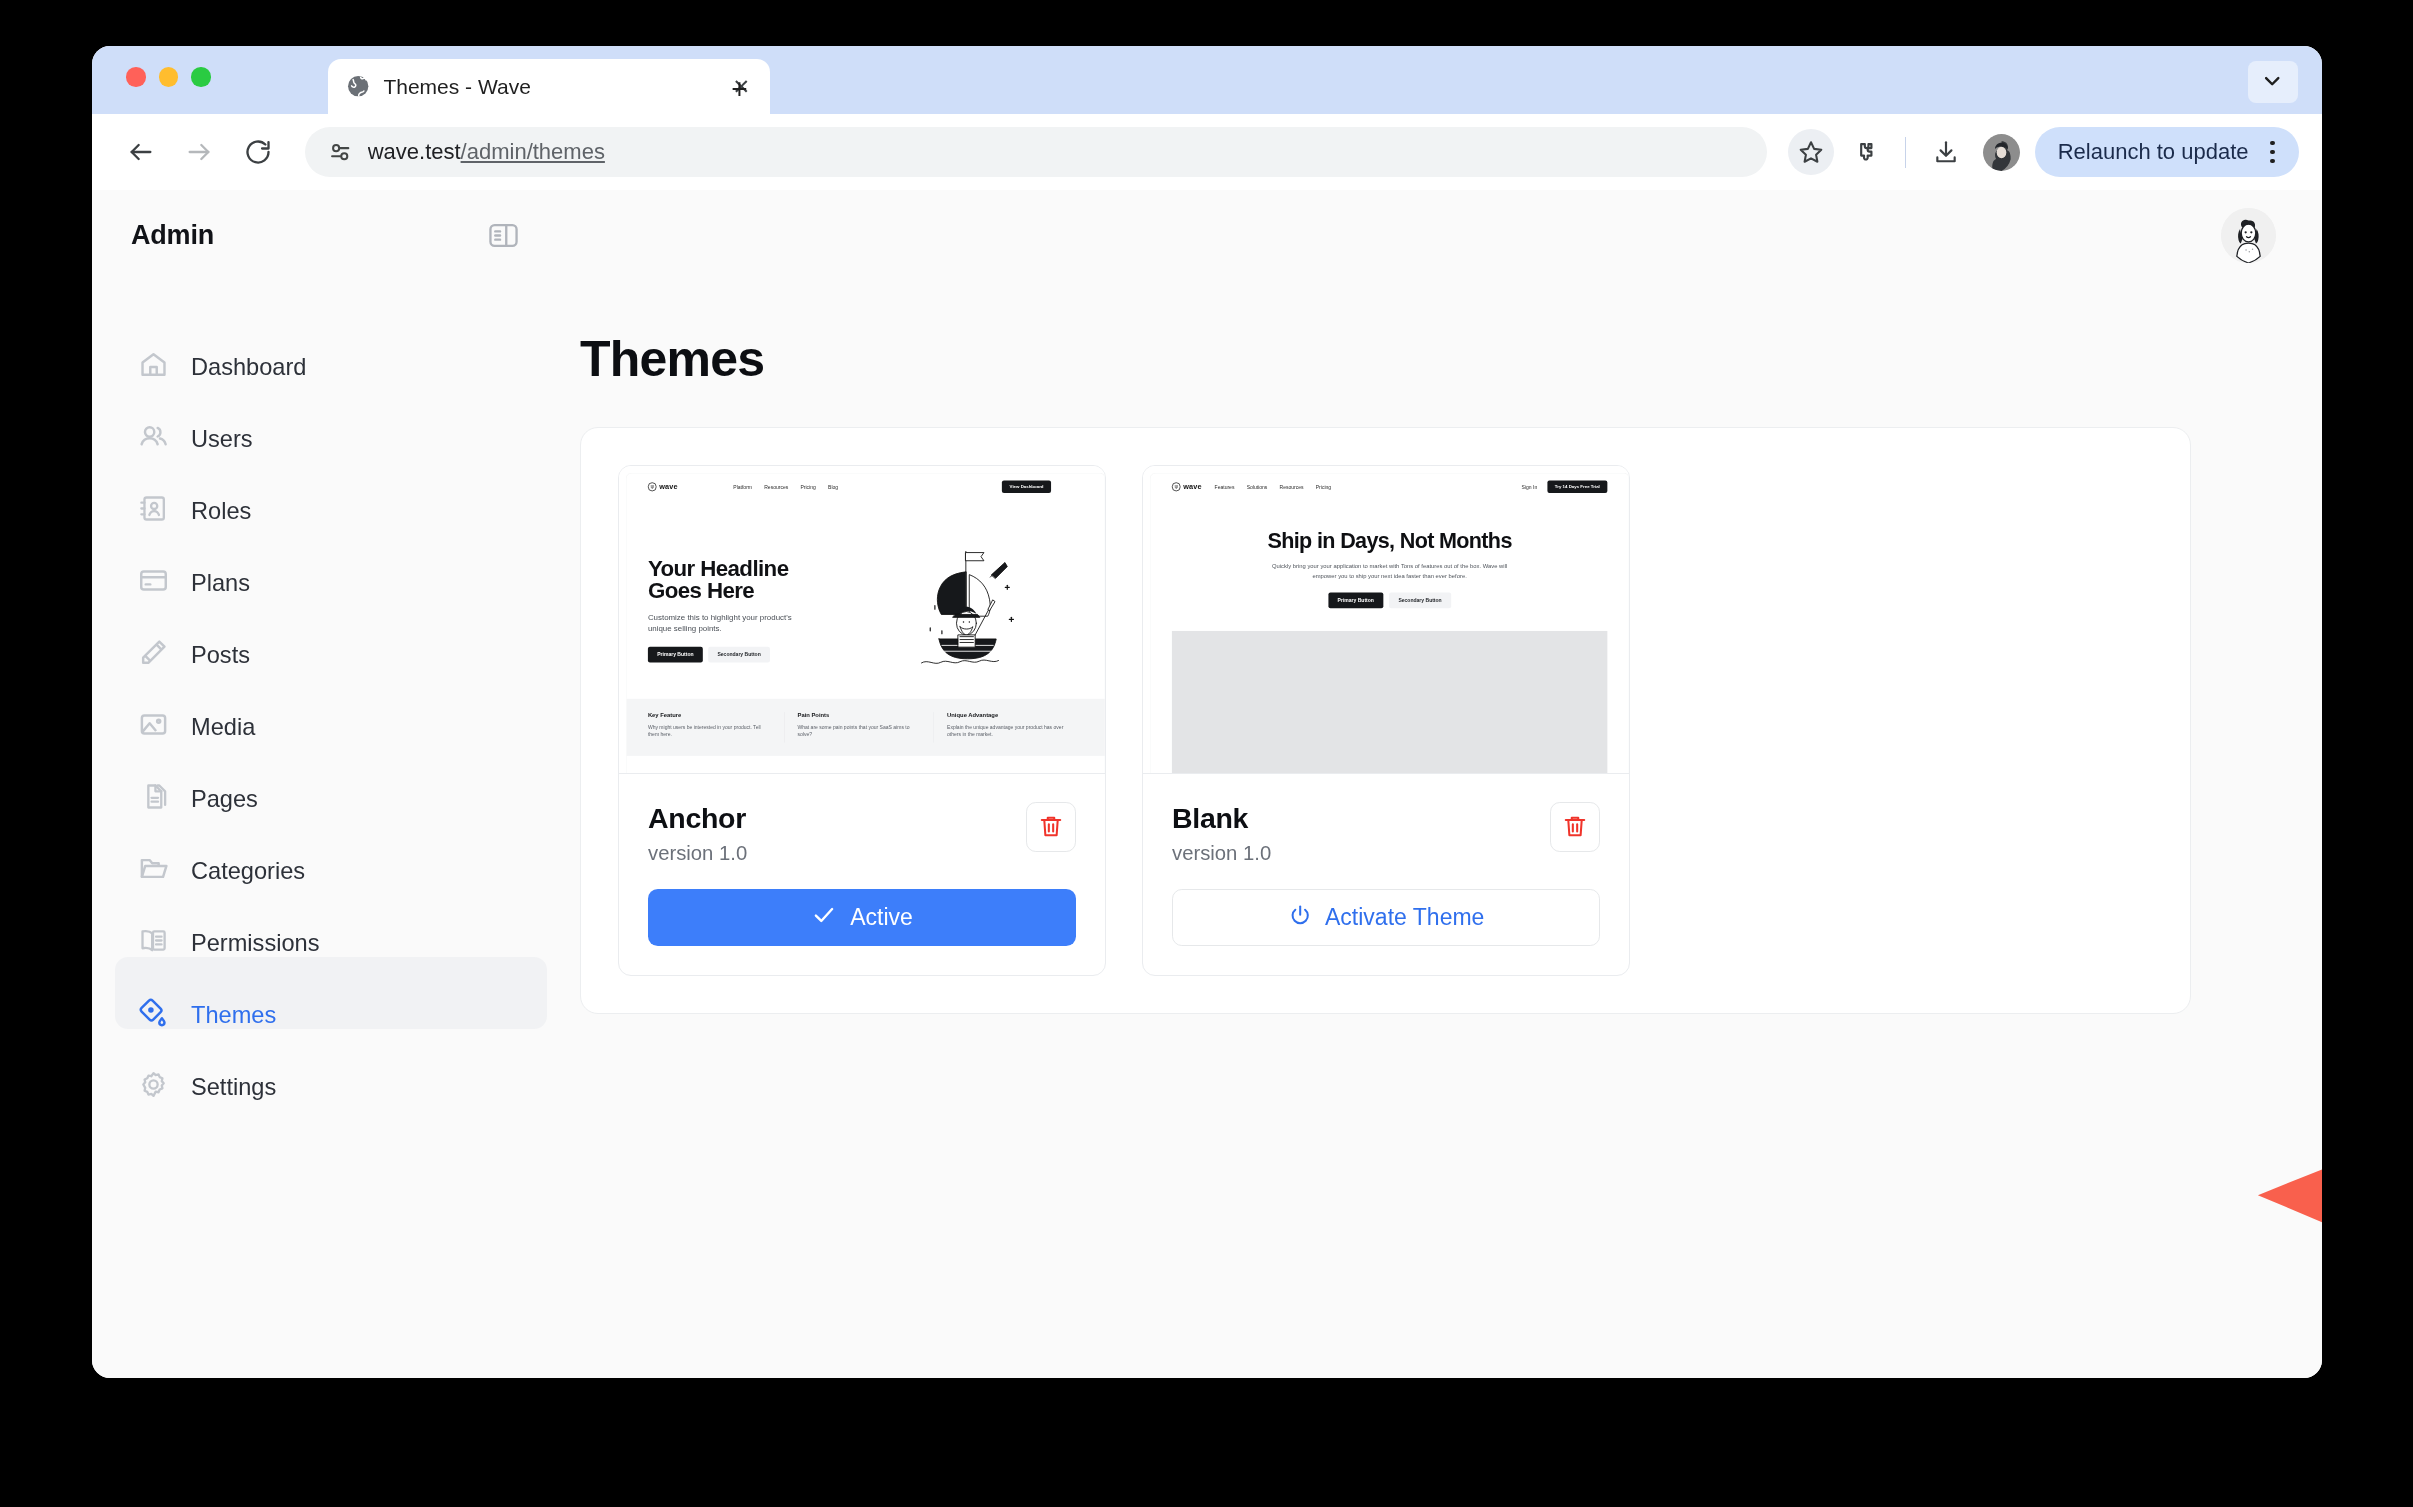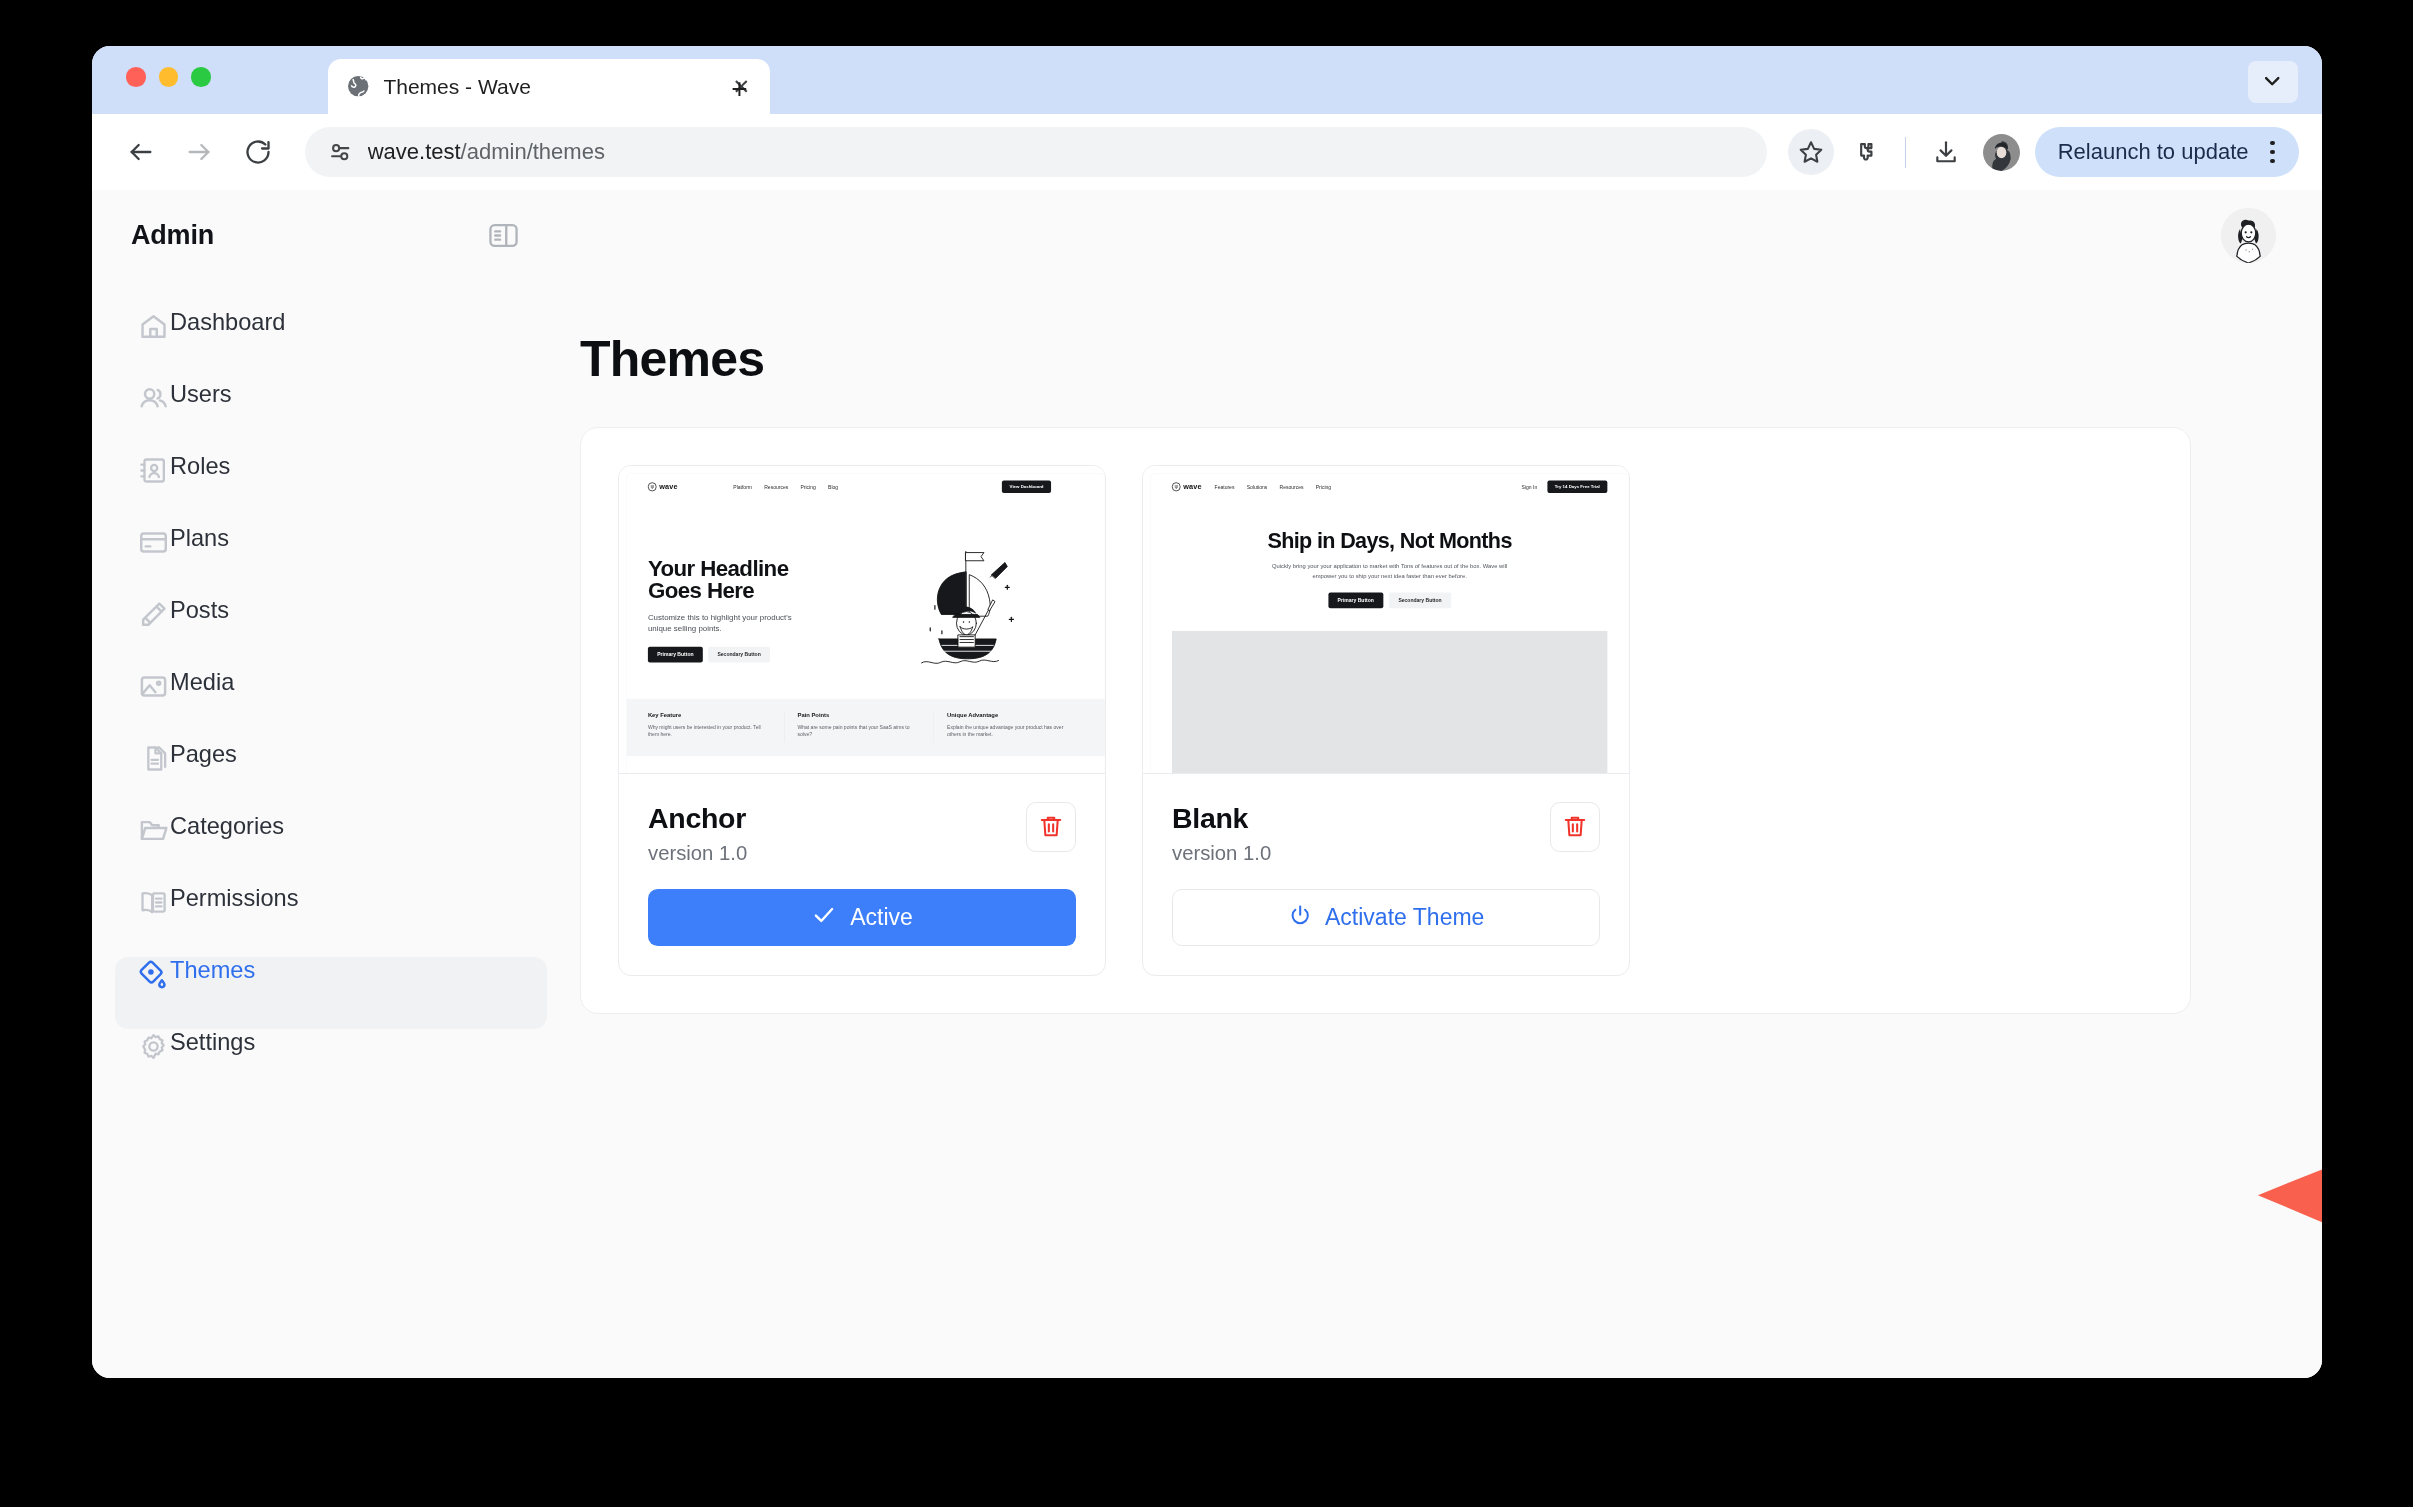--- a/index.html
+++ b/index.html
@@ -108,21 +108,21 @@
     display: flex; align-items: center; justify-content: center;
     color: #444746;
     margin-right: 11.4px;
   }
   .omnibox-url {
     flex: 1;
     font-size: 22px;
     color: #202124;
     white-space: nowrap; overflow: hidden;
   }
-  .omnibox-url .dim { color: #5f6368; }
+  .omnibox-url .dim { color: #5f6368; text-decoration: underline; }
   .star-btn {
     width: 46px; height: 46px;
     border-radius: 50%;
     background: #eceff3;
     display: flex; align-items: center; justify-content: center;
     color: #3c4043;
     flex: 0 0 auto;
   }
   .tb-icon {
     width: 46px; height: 46px;
@@ -186,21 +186,22 @@
   .body-row { display: flex; height: calc(100% - 90px); }
 
   
   .sidebar {
     width: 488px;
     padding: 29px 33px 0 23px;
     flex: 0 0 488px;
   }
   .nav-item {
     height: 72px;
-    display: flex; align-items: flex-start;
+    display: flex; align-items: flex-end;
+    gap: 21px;
     padding: 0 21px;
     border-radius: 13px;
     color: #2d3139;
     font-size: 23.6px;
   }
   .nav-item .nav-icon {
     width: 34px; height: 34px; flex: 0 0 34px;
     display: flex; align-items: center; justify-content: center;
     color: #c3c7cd;
   }

